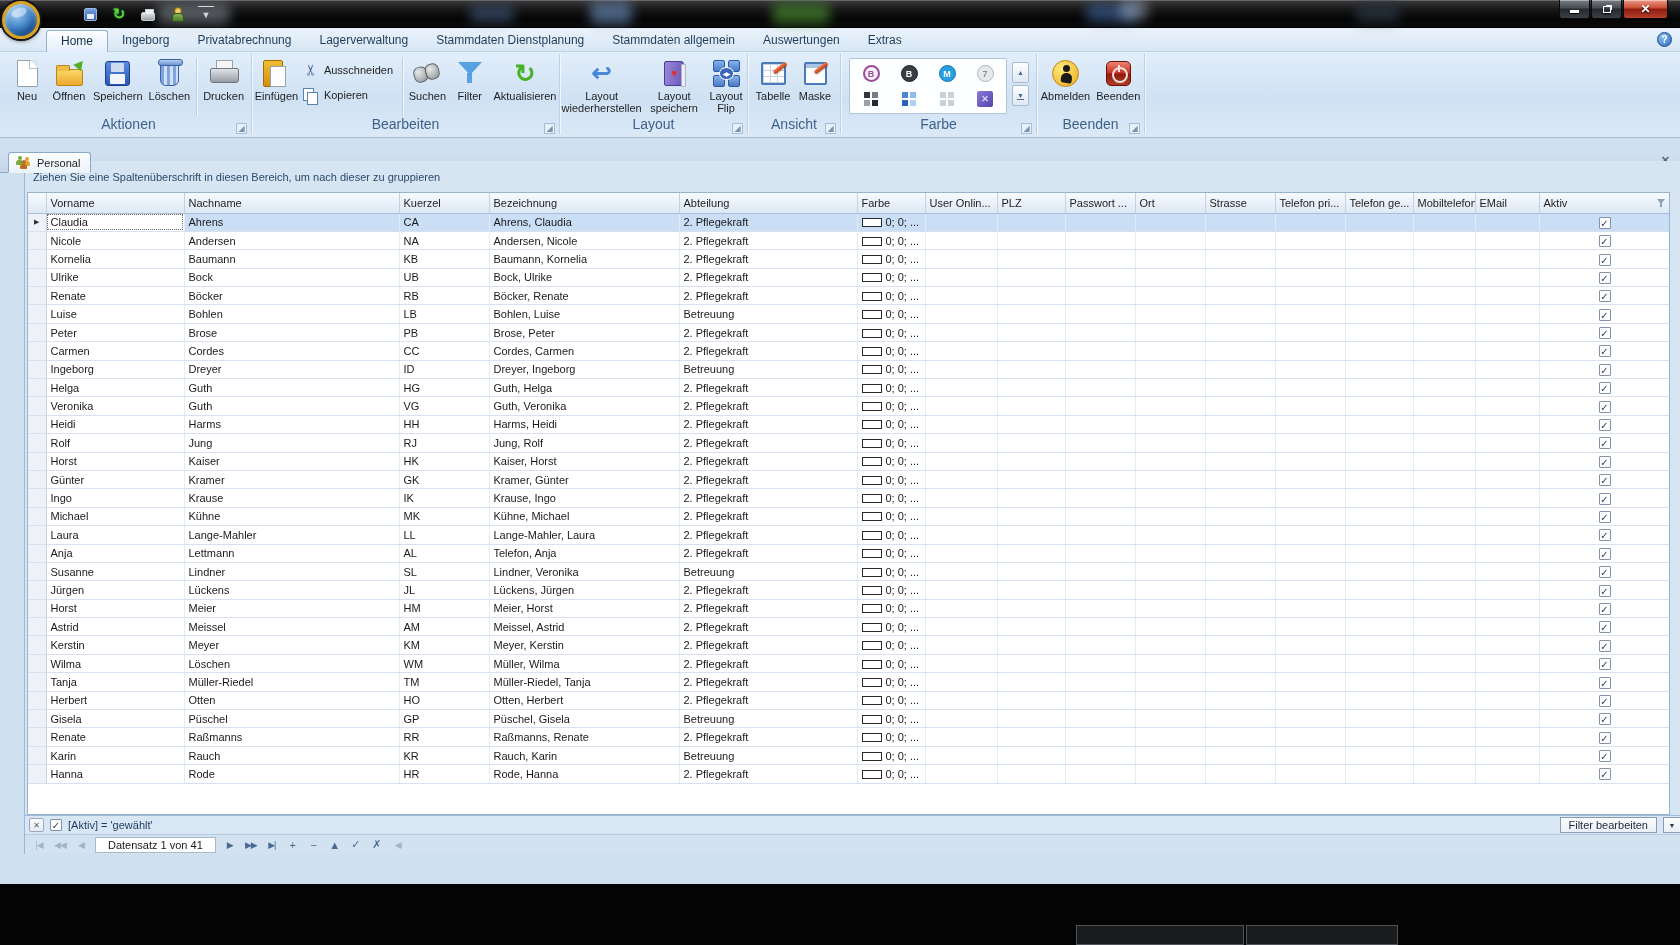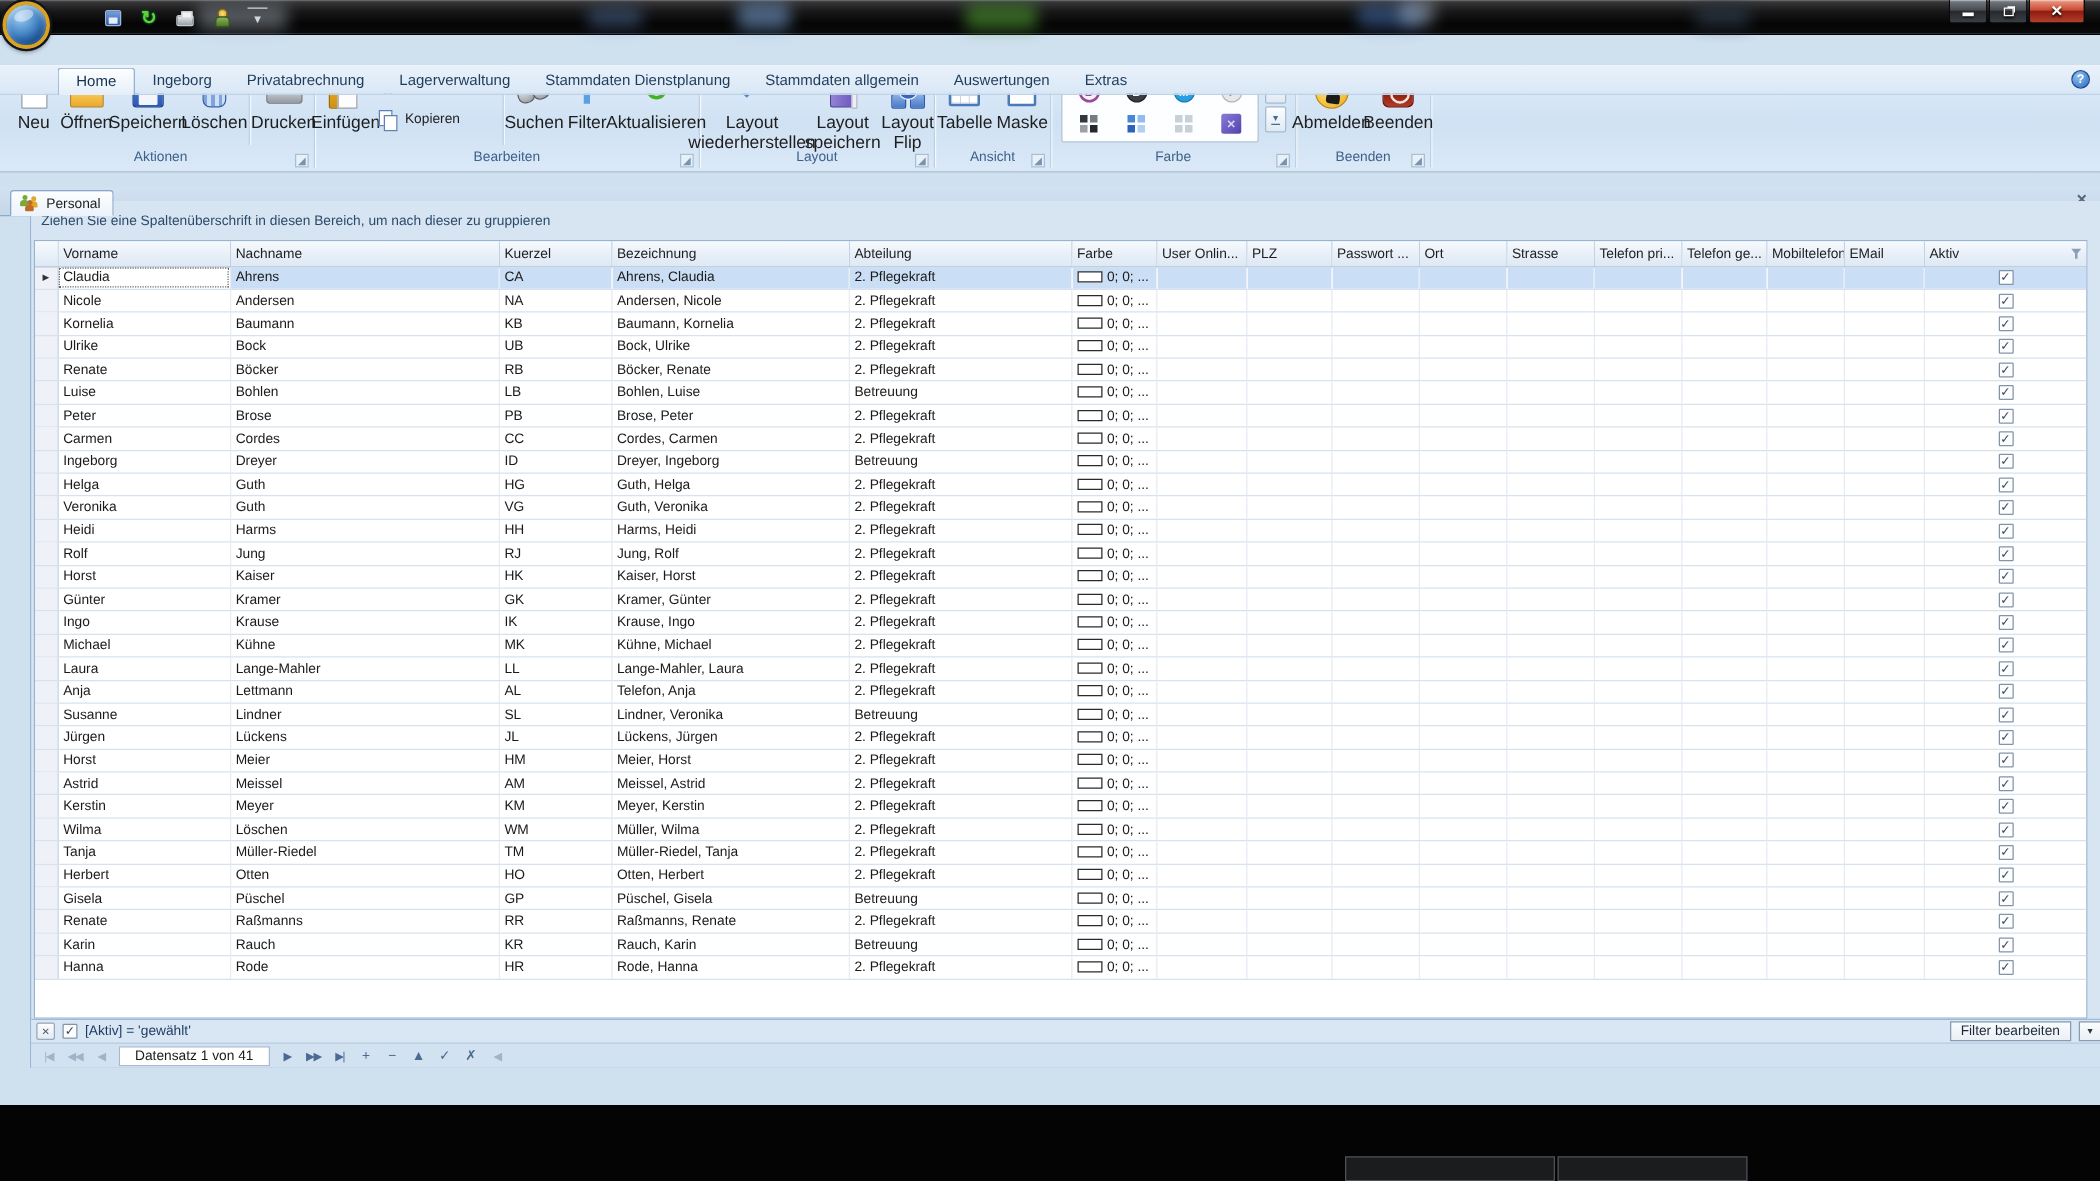--- a/index.html
+++ b/index.html
@@ -36,40 +36,40 @@
   .wb { width:31px; height:19px; border:1px solid #0a0a0a; border-top:none; border-radius:0 0 3px 3px;
     background:linear-gradient(#787d84,#474c53 45%,#26292e 50%,#3b4046);
     box-shadow:inset 0 1px 0 rgba(255,255,255,.4); display:flex; align-items:center; justify-content:center; margin-left:1px; }
   .wb-close { width:45px; background:linear-gradient(#eb9c88,#ca4a32 45%,#8d1d10 50%,#b5402b); }
   .wb-min-g { width:9px; height:3px; background:#fff; box-shadow:0 1px 1px #000; margin-top:5px;}
   .wb-rest-g { width:8px; height:7px; border:1px solid #fff; box-shadow:2px -2px 0 -1px #fff, 0 1px 2px #000; margin-top:1px;}
   .wb-x { color:#fff; font-size:12px; font-weight:bold; text-shadow:0 1px 2px #000; line-height:16px;}
 
   
   .tabrow { position:absolute; left:0; top:28px; width:1680px; height:24px;
-    background:linear-gradient(#eaf2fb,#d9e7f5); border-bottom:1px solid #c0d2e5; z-index:20;margin-top:24px; }
+    background:linear-gradient(#eaf2fb,#d9e7f5); border-bottom:1px solid #c0d2e5; z-index:20; }
   .tabs { position:absolute; left:46px; top:2px; display:flex; height:22px; }
   .rtab { padding:3px 14px 0 14px; font-size:12px; color:#1e3c5c; height:22px; }
   .rtab.active { background:linear-gradient(#fdfeff,#eef5fc 60%,#e4eefa); border:1px solid #95b1d0; border-bottom:none;
     border-radius:3px 3px 0 0; color:#15304e; }
   .help-btn { position:absolute; right:8px; top:4px; width:15px; height:15px; border-radius:50%;
     background:radial-gradient(circle at 35% 30%,#8ec2f0,#2a6ac0); border:1px solid #1a4a90;
     color:#fff; font-size:10px; font-weight:bold; text-align:center; line-height:13px; }
 
   
   .ribbon { position:absolute; left:0; top:52px; width:1680px; height:86px;
     background:linear-gradient(#e2eefb,#cfe1f3 55%,#dbe9f7); border-bottom:1px solid #aebfd5; }
   .rgroup { position:absolute; top:2px; height:80px; border-right:1px solid #bdd0e4; box-shadow:1px 0 0 rgba(255,255,255,.7); }
   .gbody { display:flex; align-items:flex-start; height:62px; padding-top:2px; }
-  .glabel { position:absolute; left:0; bottom:2px; width:100%; text-align:center; font-size:11px; color:#3e618c; }
+  .glabel { position:absolute; left:0; bottom:2px; width:100%; text-align:center; font-size:14px; color:#3e618c; }
   .launcher { position:absolute; right:4px; bottom:0px; font-size:8px; color:#7a94b0; border:1px solid #a8bed4; background:#e8f0f8;
     width:11px; height:11px; line-height:9px; text-align:center; }
   .rbtn { display:flex; flex-direction:column; align-items:center; min-width:42px; padding:2px 3px; cursor:default; }
   .ric { width:30px; height:30px; display:flex; align-items:center; justify-content:center; margin-bottom:2px; position:relative; }
-  .rlbl { font-size:14px; color:#1e1e1e; text-align:center; line-height:1.12; }
+  .rlbl { font-size:11px; color:#1e1e1e; text-align:center; line-height:1.12; }
   .vsep { width:1px; height:58px; background:#bdd0e4; box-shadow:1px 0 0 rgba(255,255,255,.7); margin:2px 3px 0 3px; }
   .small-stack { display:flex; flex-direction:column; gap:9px; padding:6px 6px 0 2px; }
   .sbtn { display:flex; align-items:center; gap:5px; font-size:11px; color:#1e1e1e; }
   .sic { width:16px; height:16px; display:flex; align-items:center; justify-content:center; }
 
   
   .i-new { width:21px; height:27px; background:#fff; border:1px solid #96a0aa; border-radius:1px; position:relative; }
   .i-new::after { content:""; position:absolute; right:-1px; top:-1px; border-style:solid; border-width:0 8px 8px 0; border-color:transparent #dce4ec transparent transparent; box-shadow:-1px 1px 0 #b8c2cc; }
   .i-open { width:27px; height:17px; margin-top:8px; background:linear-gradient(#fad86a,#eca92c); border:1px solid #b8861c; border-radius:2px 2px 2px 2px; position:relative; }
   .i-open::before { content:""; position:absolute; left:-1px; top:-5px; width:12px; height:5px; background:#eebd44; border:1px solid #b8861c; border-bottom:none; border-radius:2px 2px 0 0; }

